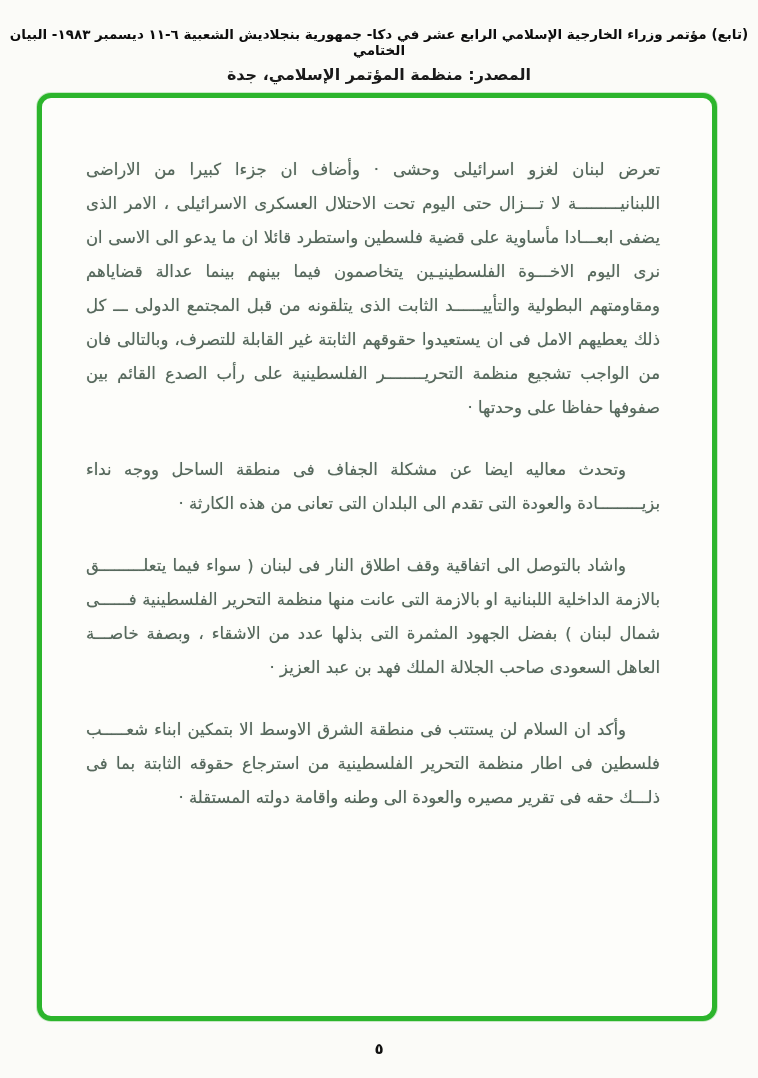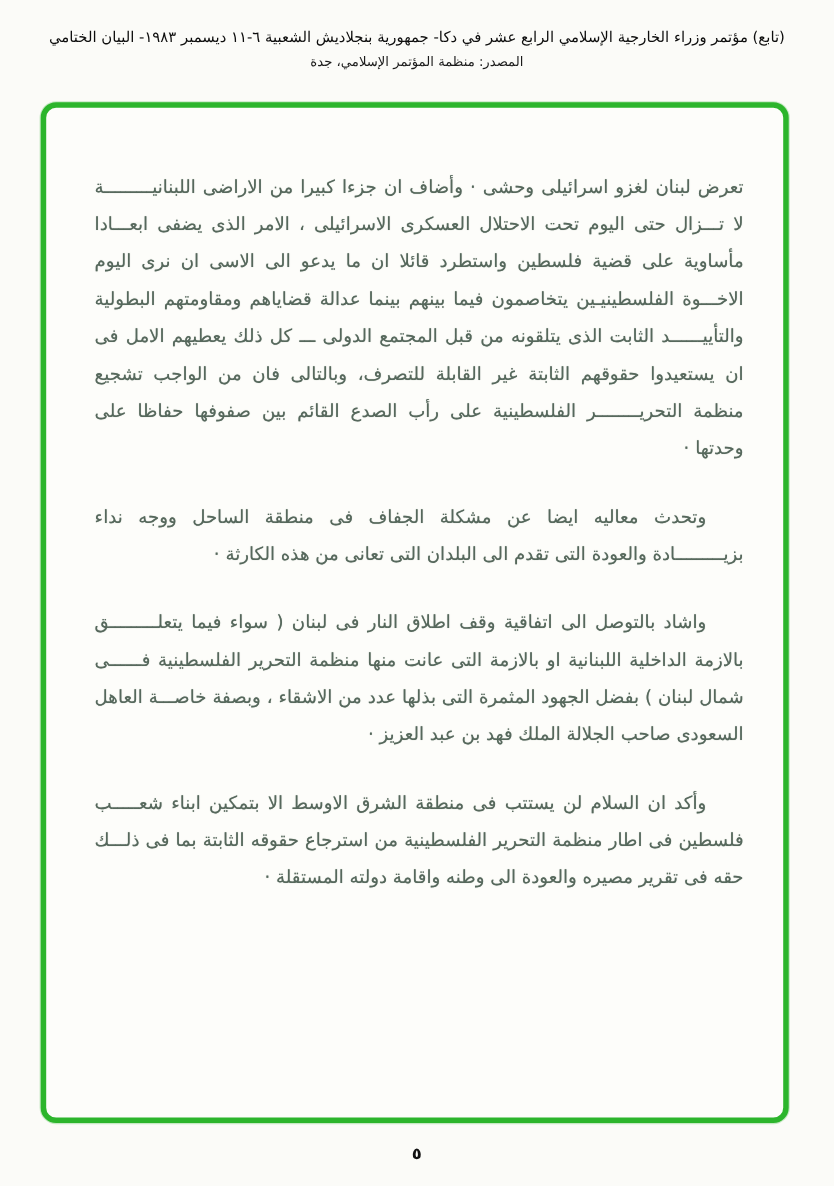--- a/index.html
+++ b/index.html
@@ -12,44 +12,44 @@
   .page {
     position: relative;
     width: 758px; height: 1078px;
   }
   .doc-header {
     direction: rtl;
     text-align: center;
     padding-top: 26px;
   }
   .header-line1 {
-    font-weight: normal;
+    font-weight: bold;
     font-size: 13.5px;
     color: #0d0d0d;
     letter-spacing: 0px;
   }
   .header-line2 {
-    font-weight: normal;
-    font-size: 12px;
+    font-weight: bold;
+    font-size: 16px;
     color: #1a1a1a;
     margin-top: 7px;
   }
   .green-frame {
     position: absolute;
     left: 37px; top: 93px;
     width: 680px; height: 928px;
     border: 5px solid #2cb52c;
     border-radius: 14px;
     background: #fdfdfa;
     box-shadow: 0 0 0 1px rgba(44,181,44,0.25);
   }
   .scan-content {
     direction: rtl;
     text-align: justify;
-    padding: 55px 36px 0 44px;
+    padding: 55px 52px 0 44px;
     color: #56685c;
     font-size: 16.5px;
     line-height: 34px;
     text-shadow: 0 0 0.7px rgba(86,104,92,0.65);
   }
   .para { margin-bottom: 28px; }
   .para.indent { text-indent: 34px; }
   .page-number {
     position: absolute;
     left: 0; right: 0;

